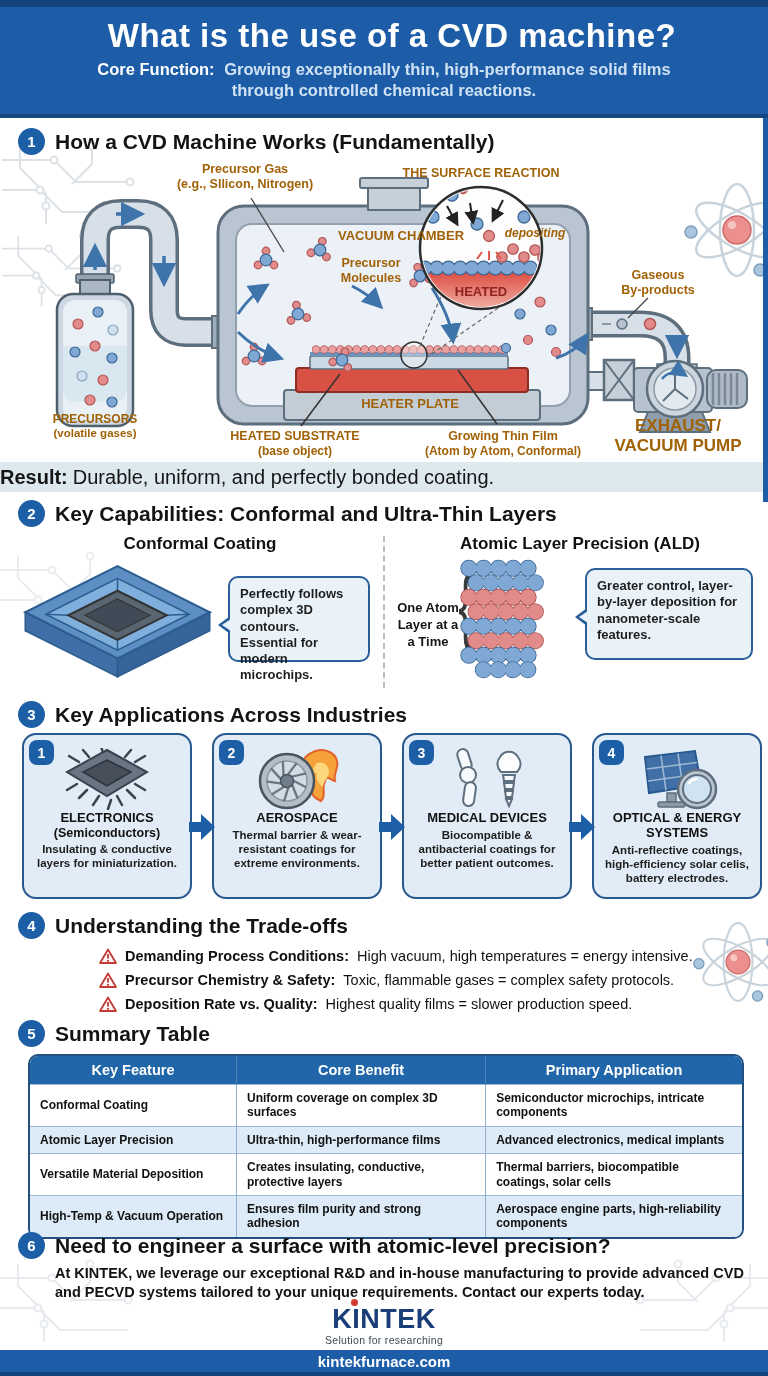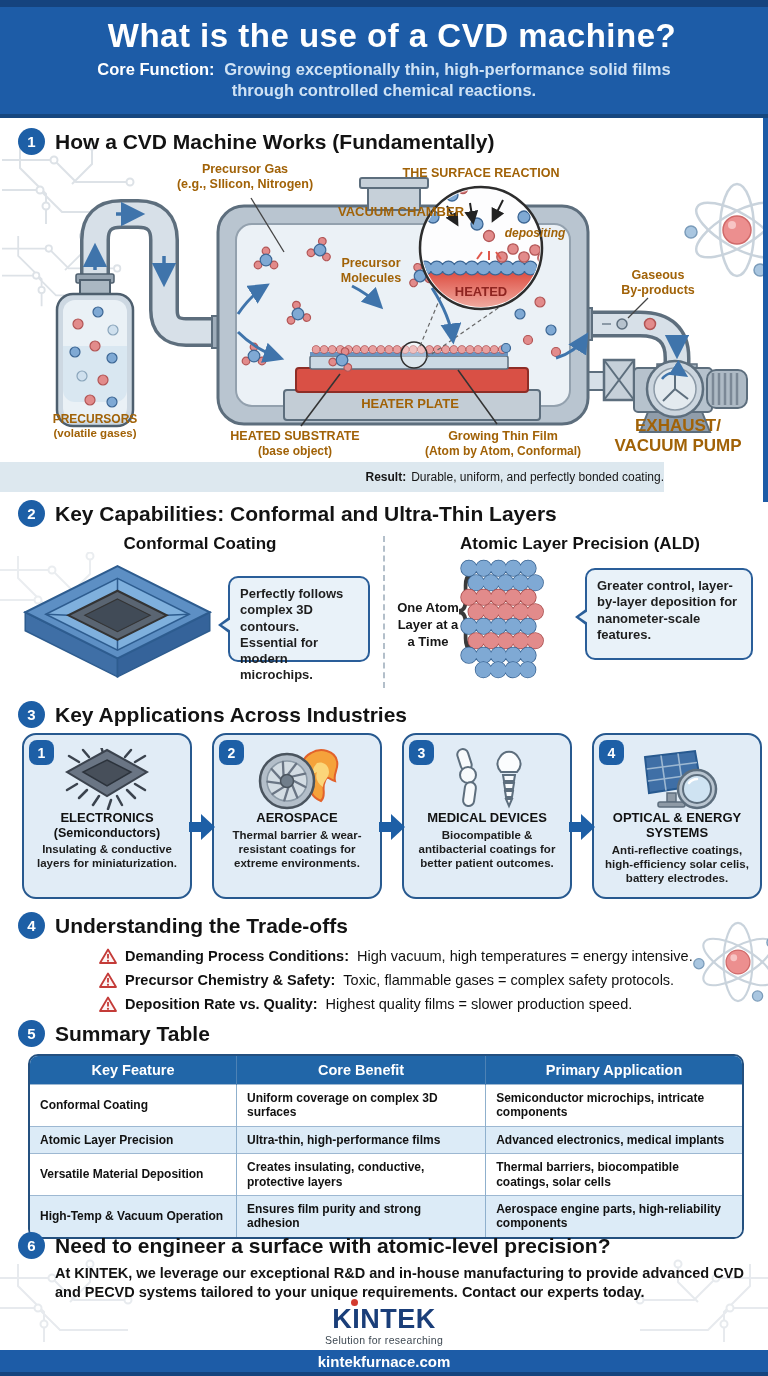--- a/index.html
+++ b/index.html
@@ -14,22 +14,22 @@
   .header .sub .lbl{color:#ffffff;}
   
   .sec-head{position:absolute;display:flex;align-items:center;gap:10px;z-index:5;}
   .badge{width:27px;height:27px;border-radius:50%;background:#1d5fa6;color:#fff;font-weight:bold;
          font-size:15px;display:flex;align-items:center;justify-content:center;flex:0 0 auto;}
   .sec-title{font-size:21px;font-weight:bold;color:#131313;white-space:nowrap;}
   .dlab{position:absolute;text-align:center;font-weight:bold;color:#a16207;line-height:1.18;z-index:4;}
   
   .s1{position:absolute;left:0;top:118px;width:768px;height:344px;}
   .edge-strip{position:absolute;right:0;top:118px;width:5px;height:384px;background:#1d5ca7;z-index:6;}
-  .resultbar{position:absolute;left:0;top:462px;width:664px;height:30px;background:#dde8ef;
-             display:flex;align-items:center;justify-content:flex-end;font-size:12px;}
+  .resultbar{position:absolute;left:0;top:462px;width:768px;height:30px;background:#dde8ef;
+             display:flex;align-items:center;justify-content:flex-start;font-size:20px;}
   .resultbar .lbl{font-weight:bold;}
   .gap{margin-left:5px;}
   
   .s2{position:absolute;left:0;top:492px;width:768px;height:203px;}
   .colhead{position:absolute;font-size:17px;font-weight:bold;text-align:center;color:#111;}
   .divider{position:absolute;left:383px;top:44px;height:152px;border-left:2px dashed #b3bfca;}
   .bubble{position:absolute;background:#e9f2f9;border:2px solid #2a5e99;border-radius:10px;
           padding:8px 10px;font-size:13px;font-weight:bold;color:#1e1e1e;line-height:1.25;box-sizing:border-box;}
   .bubble:before{content:"";position:absolute;left:-12px;top:38px;width:0;height:0;
           border-top:9px solid transparent;border-bottom:9px solid transparent;border-right:12px solid #2a5e99;}
@@ -267,21 +267,21 @@
     </svg>
 
     <div class="sec-head" style="left:18px;top:10px;">
       <div class="badge">1</div>
       <div class="sec-title">How a CVD Machine Works (Fundamentally)</div>
     </div>
 
     <div class="dlab" style="left:150px;top:44px;width:190px;font-size:12.5px;">
       <span>Precursor Gas</span><br><span>(e.g., Sllicon, Nitrogen)</span></div>
     <div class="dlab" style="left:390px;top:48px;width:182px;font-size:12.5px;">THE SURFACE REACTION</div>
-    <div class="dlab" style="left:320px;top:86px;width:162px;font-size:13px;">VACUUM CHAMBER</div>
+    <div class="dlab" style="left:320px;top:110px;width:162px;font-size:13px;">VACUUM CHAMBER</div>
     <div class="dlab" style="left:325px;top:138px;width:92px;font-size:12.5px;">Precursor Molecules</div>
     <div class="dlab" style="left:498px;top:108px;width:74px;font-size:12px;font-weight:bold;font-style:italic;">depositing</div>
     <div class="dlab" style="left:441px;top:166px;width:80px;font-size:13px;color:#8e2420;">HEATED</div>
     <div class="dlab" style="left:600px;top:150px;width:116px;font-size:12.5px;">
       <span>Gaseous</span><br><span>By-products</span></div>
     <div class="dlab" style="left:35px;top:294px;width:120px;font-size:12px;">
       <span>PRECURSORS</span><br>
       <span style="font-size:11.5px;">(volatile gases)</span></div>
     <div class="dlab" style="left:330px;top:278px;width:160px;font-size:13px;">HEATER PLATE</div>
     <div class="dlab" style="left:200px;top:311px;width:190px;font-size:12.5px;">

